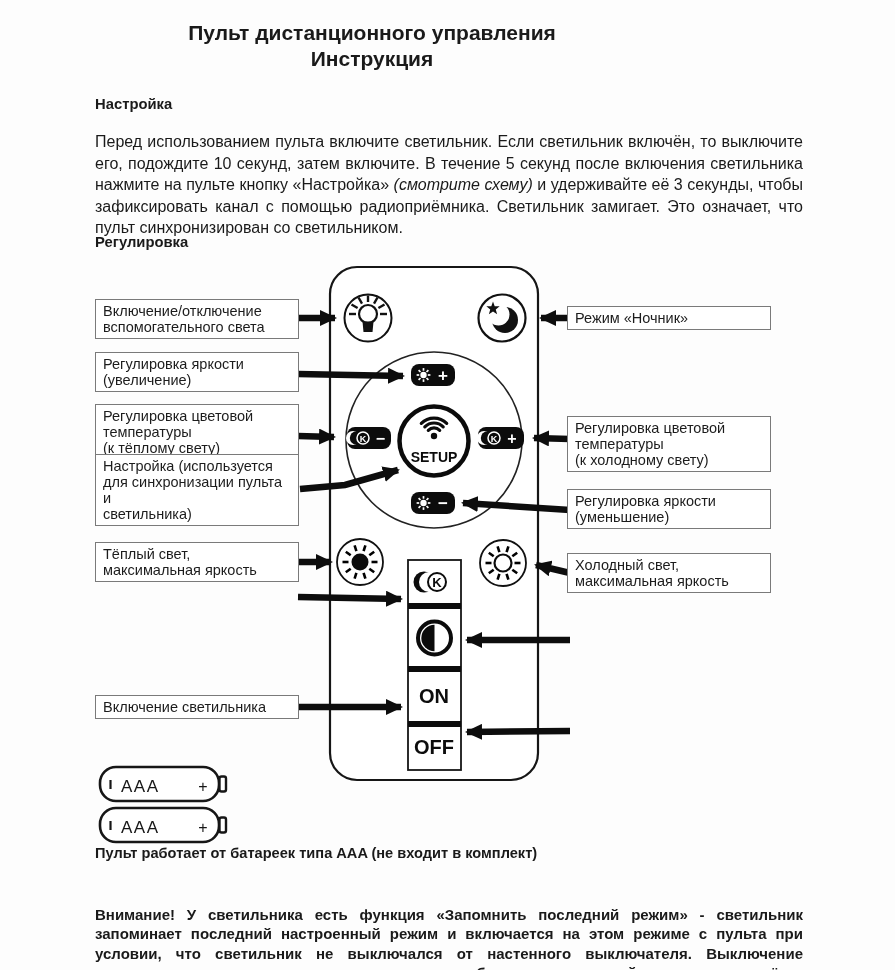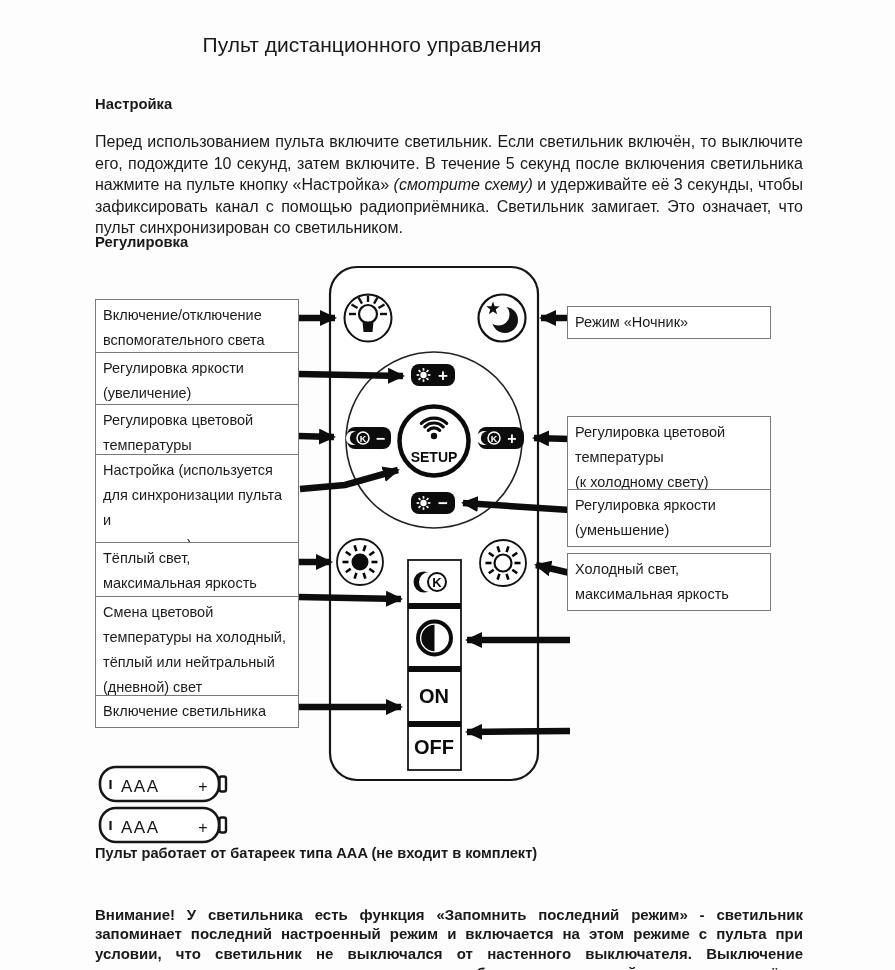--- a/index.html
+++ b/index.html
@@ -1,37 +1,38 @@
 <!DOCTYPE html>
 <html><head>
 <meta charset="utf-8">
 <style>
   html,body{margin:0;padding:0;background:#e8e8e8;}
   #page{position:relative;width:895px;height:970px;background:#fdfdfd;
         font-family:"Liberation Sans",sans-serif;color:#1a1a1a;overflow:hidden;}
   .abs{position:absolute;}
-  .title{left:0;top:20px;width:744px;text-align:center;font-size:21px;font-weight:normal;line-height:26px;margin-top:12px;}
+  .title{left:0;top:20px;width:744px;text-align:center;font-size:21px;font-weight:bold;line-height:26px;}
   .heading{left:95px;font-size:14.8px;font-weight:bold;}
   .para{left:95px;width:708px;font-size:16px;line-height:21.6px;text-align:justify;}
   .warn{left:95px;top:876px;width:708px;font-size:15px;font-weight:bold;line-height:19.3px;text-align:justify;margin-top:29px;}
   .caption{left:95px;top:845px;font-size:14.6px;font-weight:bold;}
   .callout{position:absolute;border:1px solid #7a7a7a;background:#fff;padding:3px 7px;
-           font-size:14.5px;line-height:25px;white-space:pre-line;color:#1c1c1c;}
+           font-size:14.5px;line-height:16px;white-space:pre-line;color:#1c1c1c;}
   .cl{left:95px;width:188px;}
   .cr{left:567px;width:188px;}
   svg{position:absolute;left:0;top:0;}
   svg text{font-family:"Liberation Sans",sans-serif;}
 </style>
 </head>
 <body>
 
 <div id="page">
 
   <div class="abs title">
     <div>Пульт дистанционного управления</div>
+    <div>Инструкция</div>
   </div>
 
   <div class="abs heading" style="top:96px">Настройка</div>
 
   <div class="abs para" style="top:131px"><span>Перед использованием пульта включите светильник. Если светильник включён, то выключите его, подождите 10 секунд, затем включите. В течение 5 секунд после включения светильника нажмите на пульте кнопку «Настройка» </span><i>(смотрите схему)</i><span> и удерживайте её 3 секунды, чтобы зафиксировать канал с помощью радиоприёмника. Светильник замигает. Это означает, что пульт синхронизирован со светильником.</span></div>
 
   <div class="abs heading" style="top:234px">Регулировка</div>
 
   <svg width="895" height="970" viewBox="0 0 895 970">
     <defs>
@@ -221,24 +222,20 @@
   <div class="callout cl" style="top:352px">Регулировка яркости
 (увеличение)</div>
   <div class="callout cl" style="top:404px">Регулировка цветовой
 температуры
 (к тёплому свету)</div>
   <div class="callout cl" style="top:454px">Настройка (используется
 для синхронизации пульта и
 светильника)</div>
   <div class="callout cl" style="top:542px">Тёплый свет,
 максимальная яркость</div>
-  <div class="callout cl" style="top:596px">Смена цветовой
-температуры на холодный,
-тёплый или нейтральный
-(дневной) свет</div>
   <div class="callout cr" style="top:306px">Режим «Ночник»</div>
 
   <div class="callout cl" style="top:695px">Включение светильника</div>
   <div class="callout cr" style="top:416px">Регулировка цветовой
 температуры
 (к холодному свету)</div>
   <div class="callout cr" style="top:489px">Регулировка яркости
 (уменьшение)</div>
   <div class="callout cr" style="top:553px">Холодный свет,
 максимальная яркость</div>

